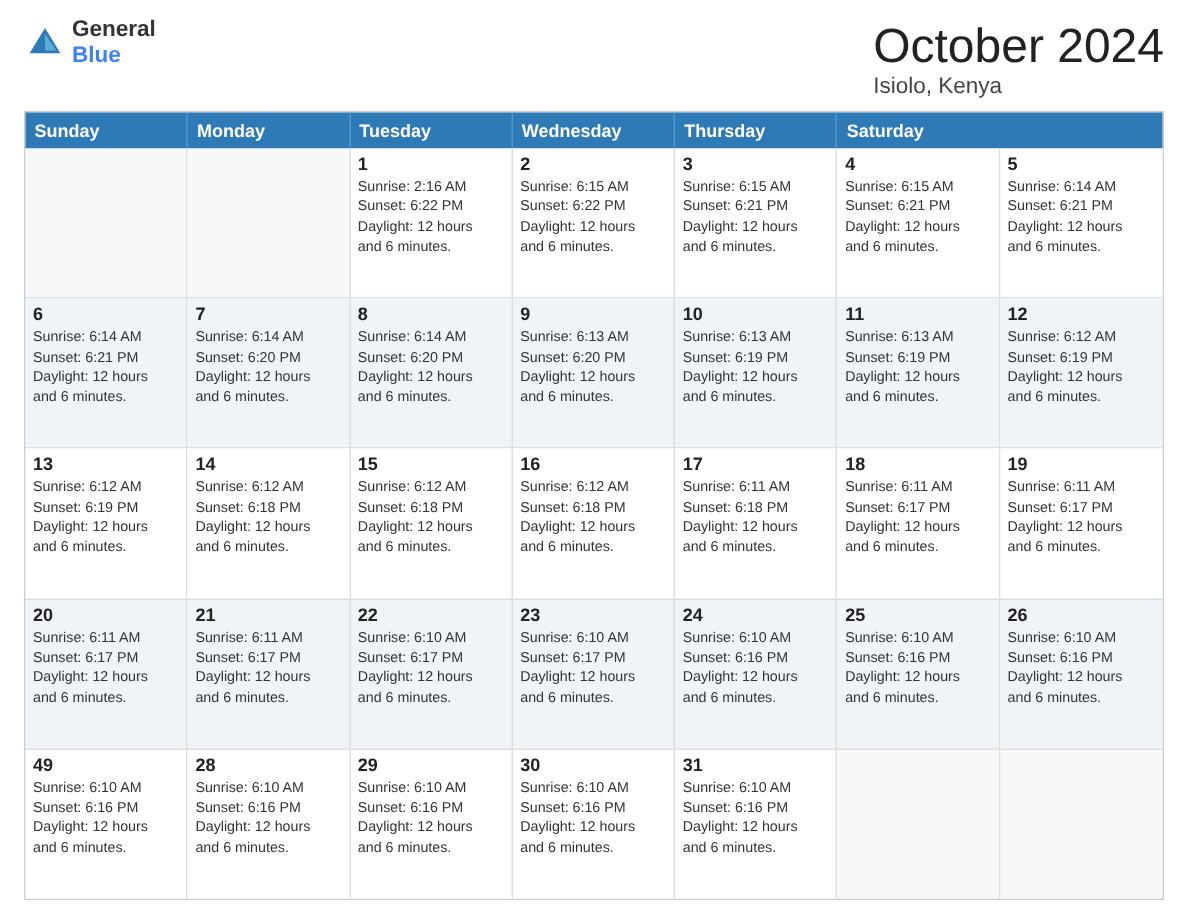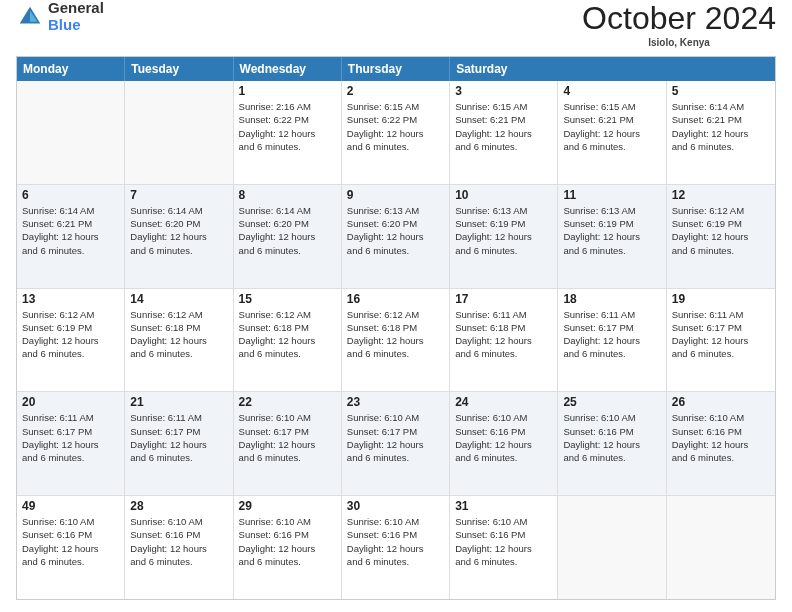--- a/index.html
+++ b/index.html
@@ -6,21 +6,21 @@
     body {
       font-family: Arial, sans-serif;
       background: #fff;
       width: 792px;
       height: 612px;
       overflow: hidden;
     }
     .page {
       width: 792px;
       height: 612px;
-      padding: 0 16px 12px 16px;
+      padding: 12px 16px 12px 16px;
       display: flex;
       flex-direction: column;
     }
     .header {
       display: flex;
       justify-content: space-between;
       align-items: flex-start;
       margin-bottom: 8px;
     }
     .logo {
@@ -41,31 +41,30 @@
     .logo-blue {
       font-size: 15px;
       font-weight: bold;
       color: #3b82f6;
     }
     .logo-icon {
       width: 28px;
       height: 28px;
     }
     .title-area {
-      text-align: center;
+      text-align: left;
     }
     .month-title {
       font-size: 32px;
       font-weight: normal;
       color: #222;
     }
     .location {
-      font-size: 10px;
+      font-size: 15px;
       color: #444;
-      font-weight: bold;
     }
     .calendar {
       flex: 1;
       display: flex;
       flex-direction: column;
       border: 1px solid #ccc;
     }
     .cal-header {
       display: grid;
       grid-template-columns: repeat(7, 1fr);
@@ -129,20 +128,21 @@
       </div>
     </div>
     <div class="title-area">
       <div class="month-title">October 2024</div>
       <div class="location">Isiolo, Kenya</div>
     </div>
   </div>
 
   <div class="calendar">
     <div class="cal-header">
+    <div class="cal-header-cell">Sunday</div>
         <div class="cal-header-cell">Monday</div>
         <div class="cal-header-cell">Tuesday</div>
         <div class="cal-header-cell">Wednesday</div>
         <div class="cal-header-cell">Thursday</div>
         <div class="cal-header-cell">Saturday</div>
       </div>
     <div class="cal-body">
     <div class="cal-row">
           <div class="cal-cell empty"></div>
           <div class="cal-cell empty"></div>

